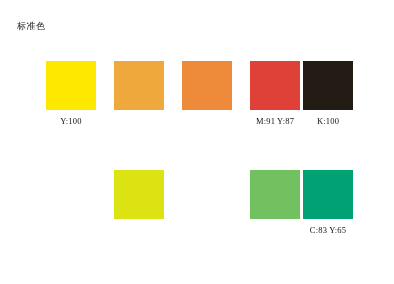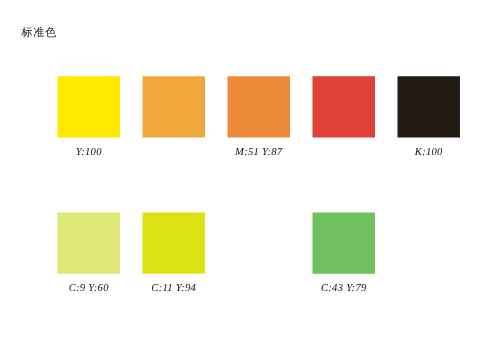--- a/index.html
+++ b/index.html
@@ -33,41 +33,40 @@
     letter-spacing: 0.5px;
     white-space: nowrap;
     text-align: center;
   }
   .swatch-grid {
     position: absolute;
     left: 0;
     top: 0;
     width: 394px;
     height: 284px;
-    font-style: italic;
   }
   .swatch-row {
     position: absolute;
     left: 46px;
     width: 320px;
     height: 76px;
   }
   .swatch-row.row-0 { top: 61px; }
   .swatch-row.row-1 { top: 170px; }
   .swatch-cell {
     position: absolute;
     top: 0;
     width: 50px;
     height: 76px;
   }
   .swatch-cell.c0 { left: 0px; }
   .swatch-cell.c1 { left: 68px; }
   .swatch-cell.c2 { left: 136px; }
   .swatch-cell.c3 { left: 204px; }
-  .swatch-cell.c4 { left: 272px; }
+  .swatch-cell.c4 { left: 257px; }
   .swatch-chip {
     position: absolute;
     left: 0;
     top: 0;
     width: 50px;
     height: 49px;
   }
   .swatch-label {
     position: absolute;
     left: -14px;
@@ -94,40 +93,38 @@
     <div class="swatch-row row-0">
       <div class="swatch-cell c0">
         <div class="swatch-chip" style="background-color: rgb(255, 232, 0);"></div>
         <div class="swatch-label">Y:100</div>
       </div>
       <div class="swatch-cell c1">
         <div class="swatch-chip" style="background-color: rgb(239, 168, 60);"></div>
       </div>
       <div class="swatch-cell c2">
         <div class="swatch-chip" style="background-color: rgb(238, 139, 59);"></div>
-        <div class="swatch-label">M:51 Y:87</div>
       </div>
       <div class="swatch-cell c3">
         <div class="swatch-chip" style="background-color: rgb(223, 64, 56);"></div>
+        <div class="swatch-label">M:91 Y:87</div>
       </div>
       <div class="swatch-cell c4">
         <div class="swatch-chip" style="background-color: rgb(34, 28, 20);"></div>
         <div class="swatch-label">K:100</div>
       </div>
     </div>
 
     <div class="swatch-row row-1">
-      <div class="swatch-cell c0">
-        <div class="swatch-chip" style="background-color: rgb(222, 232, 119);"></div>
-        <div class="swatch-label">C:9  Y:60</div>
-      </div>
       <div class="swatch-cell c1">
         <div class="swatch-chip" style="background-color: rgb(220, 227, 19);"></div>
-        <div class="swatch-label">C:11  Y:94</div>
       </div>
       <div class="swatch-cell c3">
         <div class="swatch-chip" style="background-color: rgb(114, 193, 96);"></div>
-        <div class="swatch-label">C:43  Y:79</div>
+      </div>
+      <div class="swatch-cell c4">
+        <div class="swatch-chip" style="background-color: rgb(0, 161, 115);"></div>
+        <div class="swatch-label">C:83  Y:65</div>
       </div>
     </div>
 
   </div>
 </div>
 
 </body></html>

